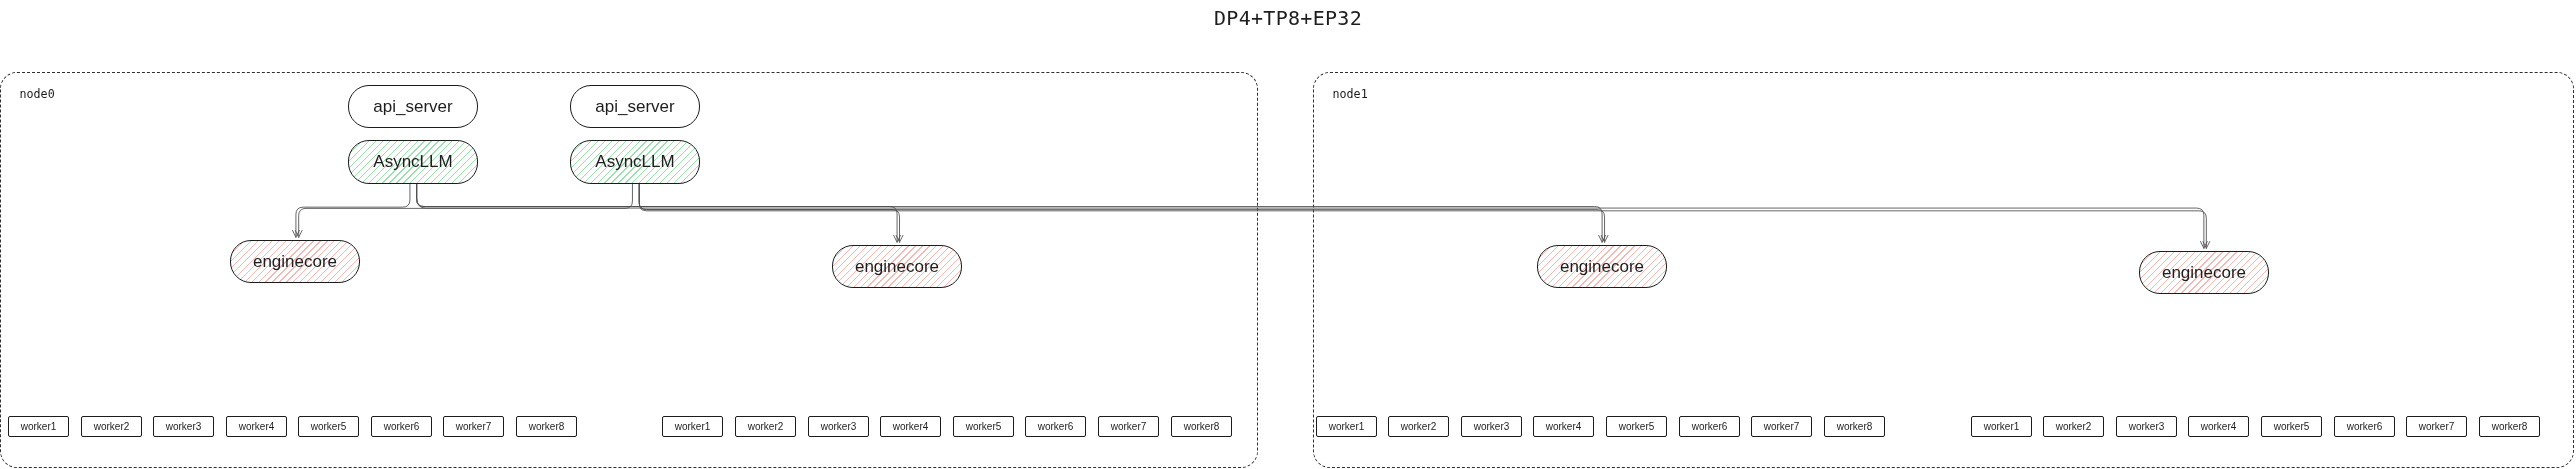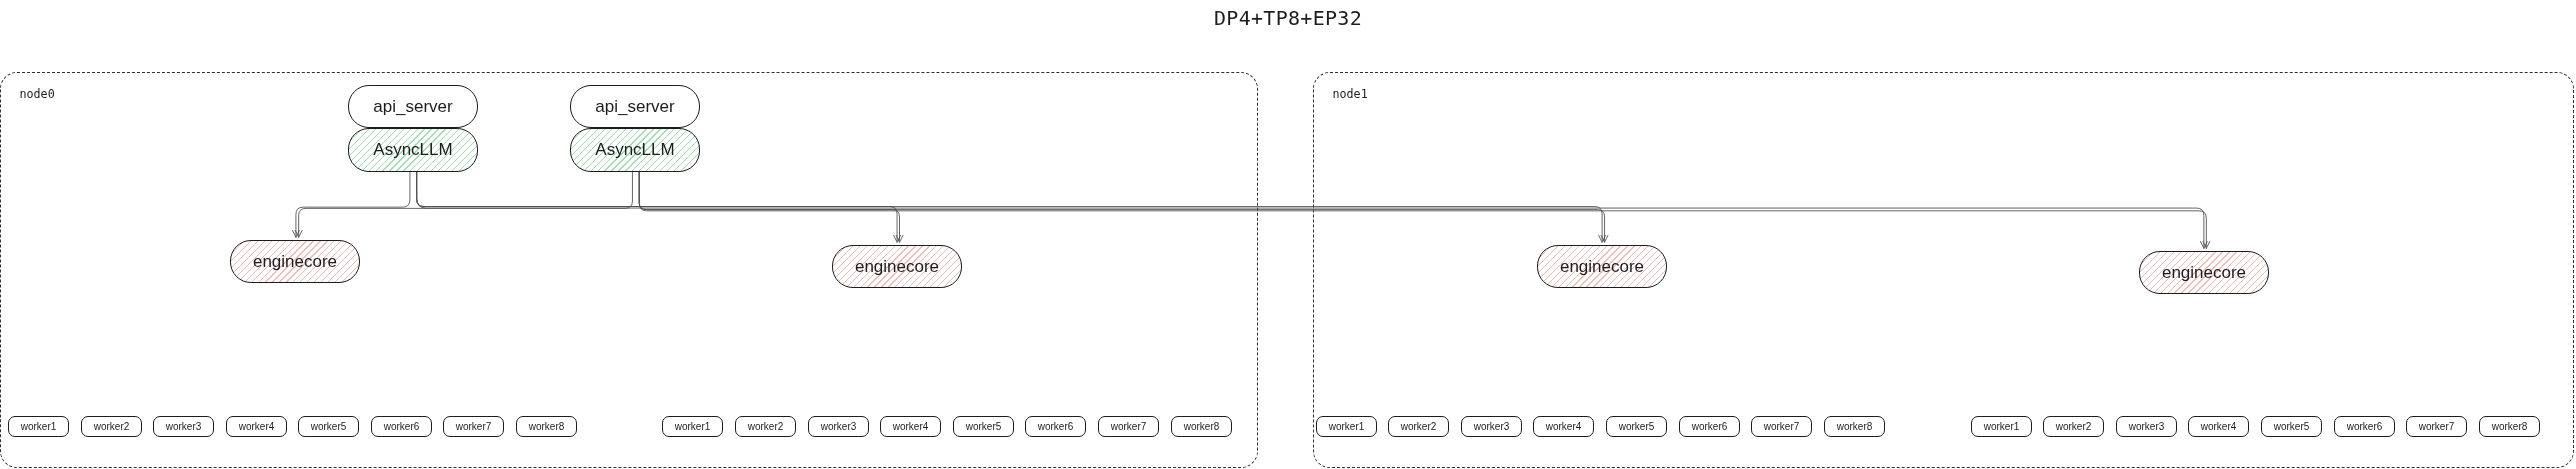--- a/index.html
+++ b/index.html
@@ -45,29 +45,30 @@
     display:flex;align-items:center;justify-content:center;
     font-size:17px;
     color:var(--text,#1d1d1d);
     white-space:nowrap;
     z-index:2;
   }
   .box.green{
     background-image:repeating-linear-gradient(135deg,
       transparent 0px, transparent 4px,
       var(--green-hatch,#9ce0ad) 4px, var(--green-hatch,#9ce0ad) 4.9px);
+    margin-top:12px;
   }
   .box.red{
     background-image:repeating-linear-gradient(135deg,
       transparent 0px, transparent 4px,
       var(--red-hatch,#f3bab3) 4px, var(--red-hatch,#f3bab3) 4.9px);
   }
   .box.worker{
     border-width:1.4px;
-    border-radius:7px;
+    border-radius:2px;
     font-size:10px;
   }
   #edges{
     position:absolute;left:0;top:0;
     width:2576px;height:469px;
     z-index:1;
     pointer-events:none;
   }
   #edges path{
     fill:none;

